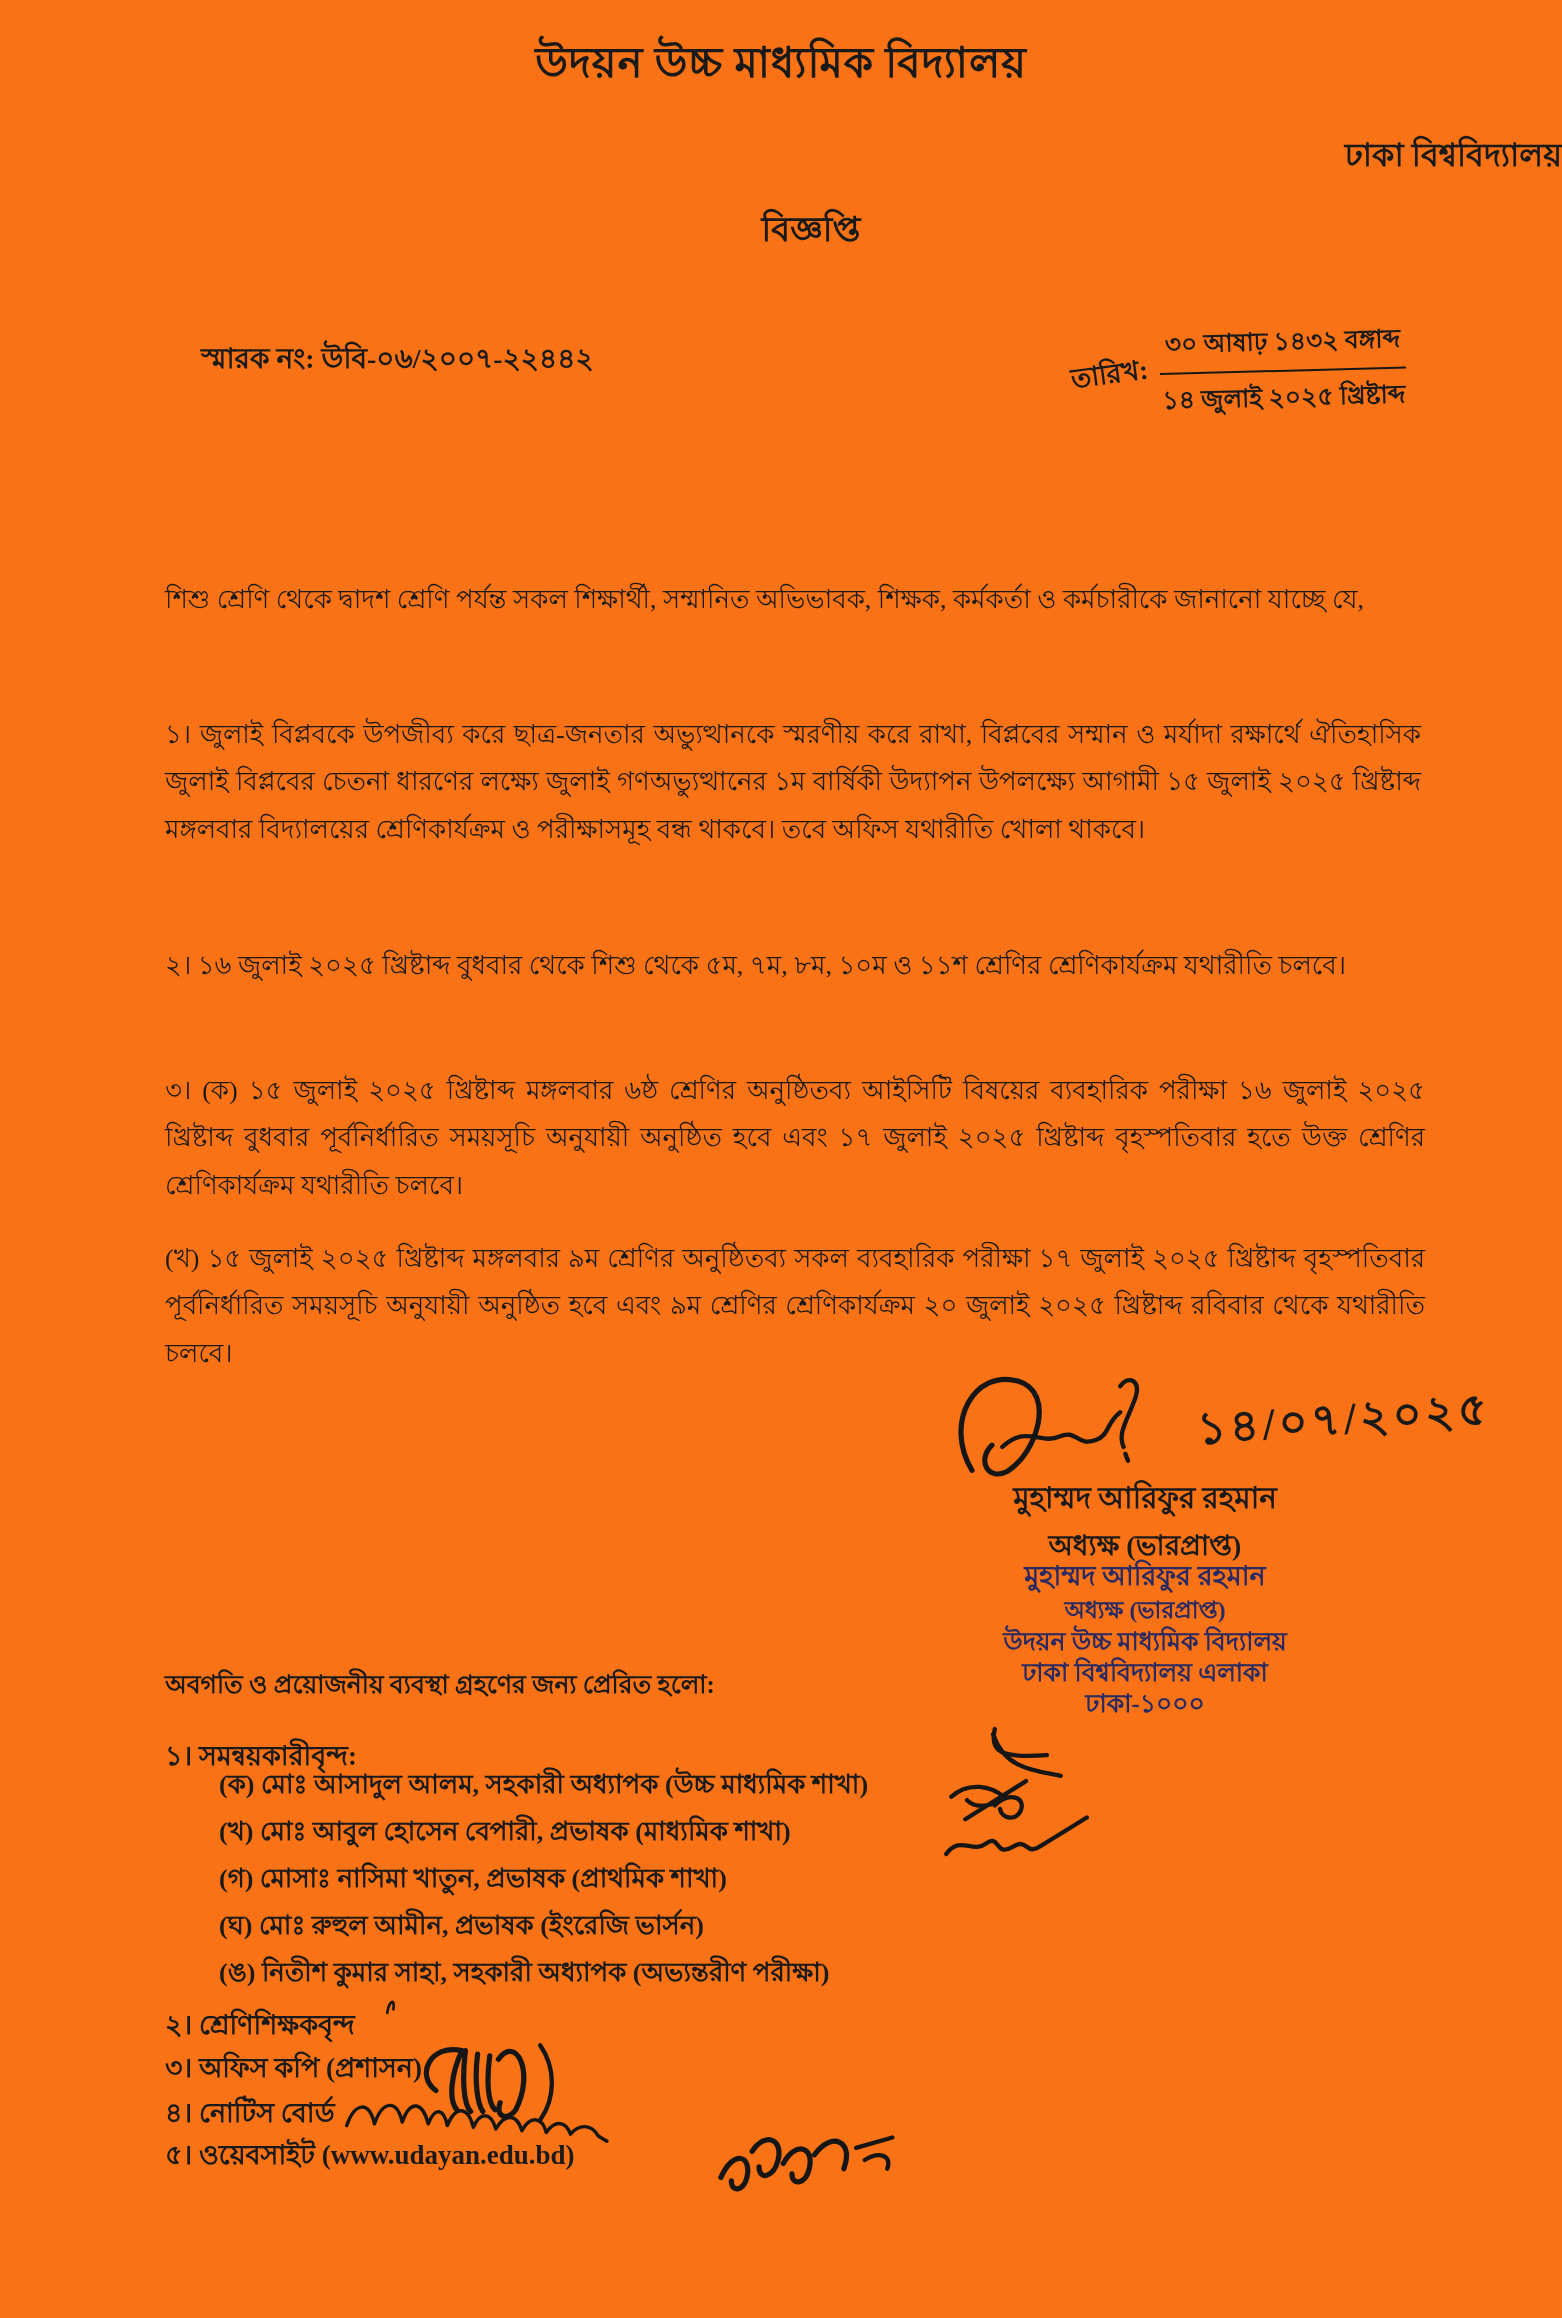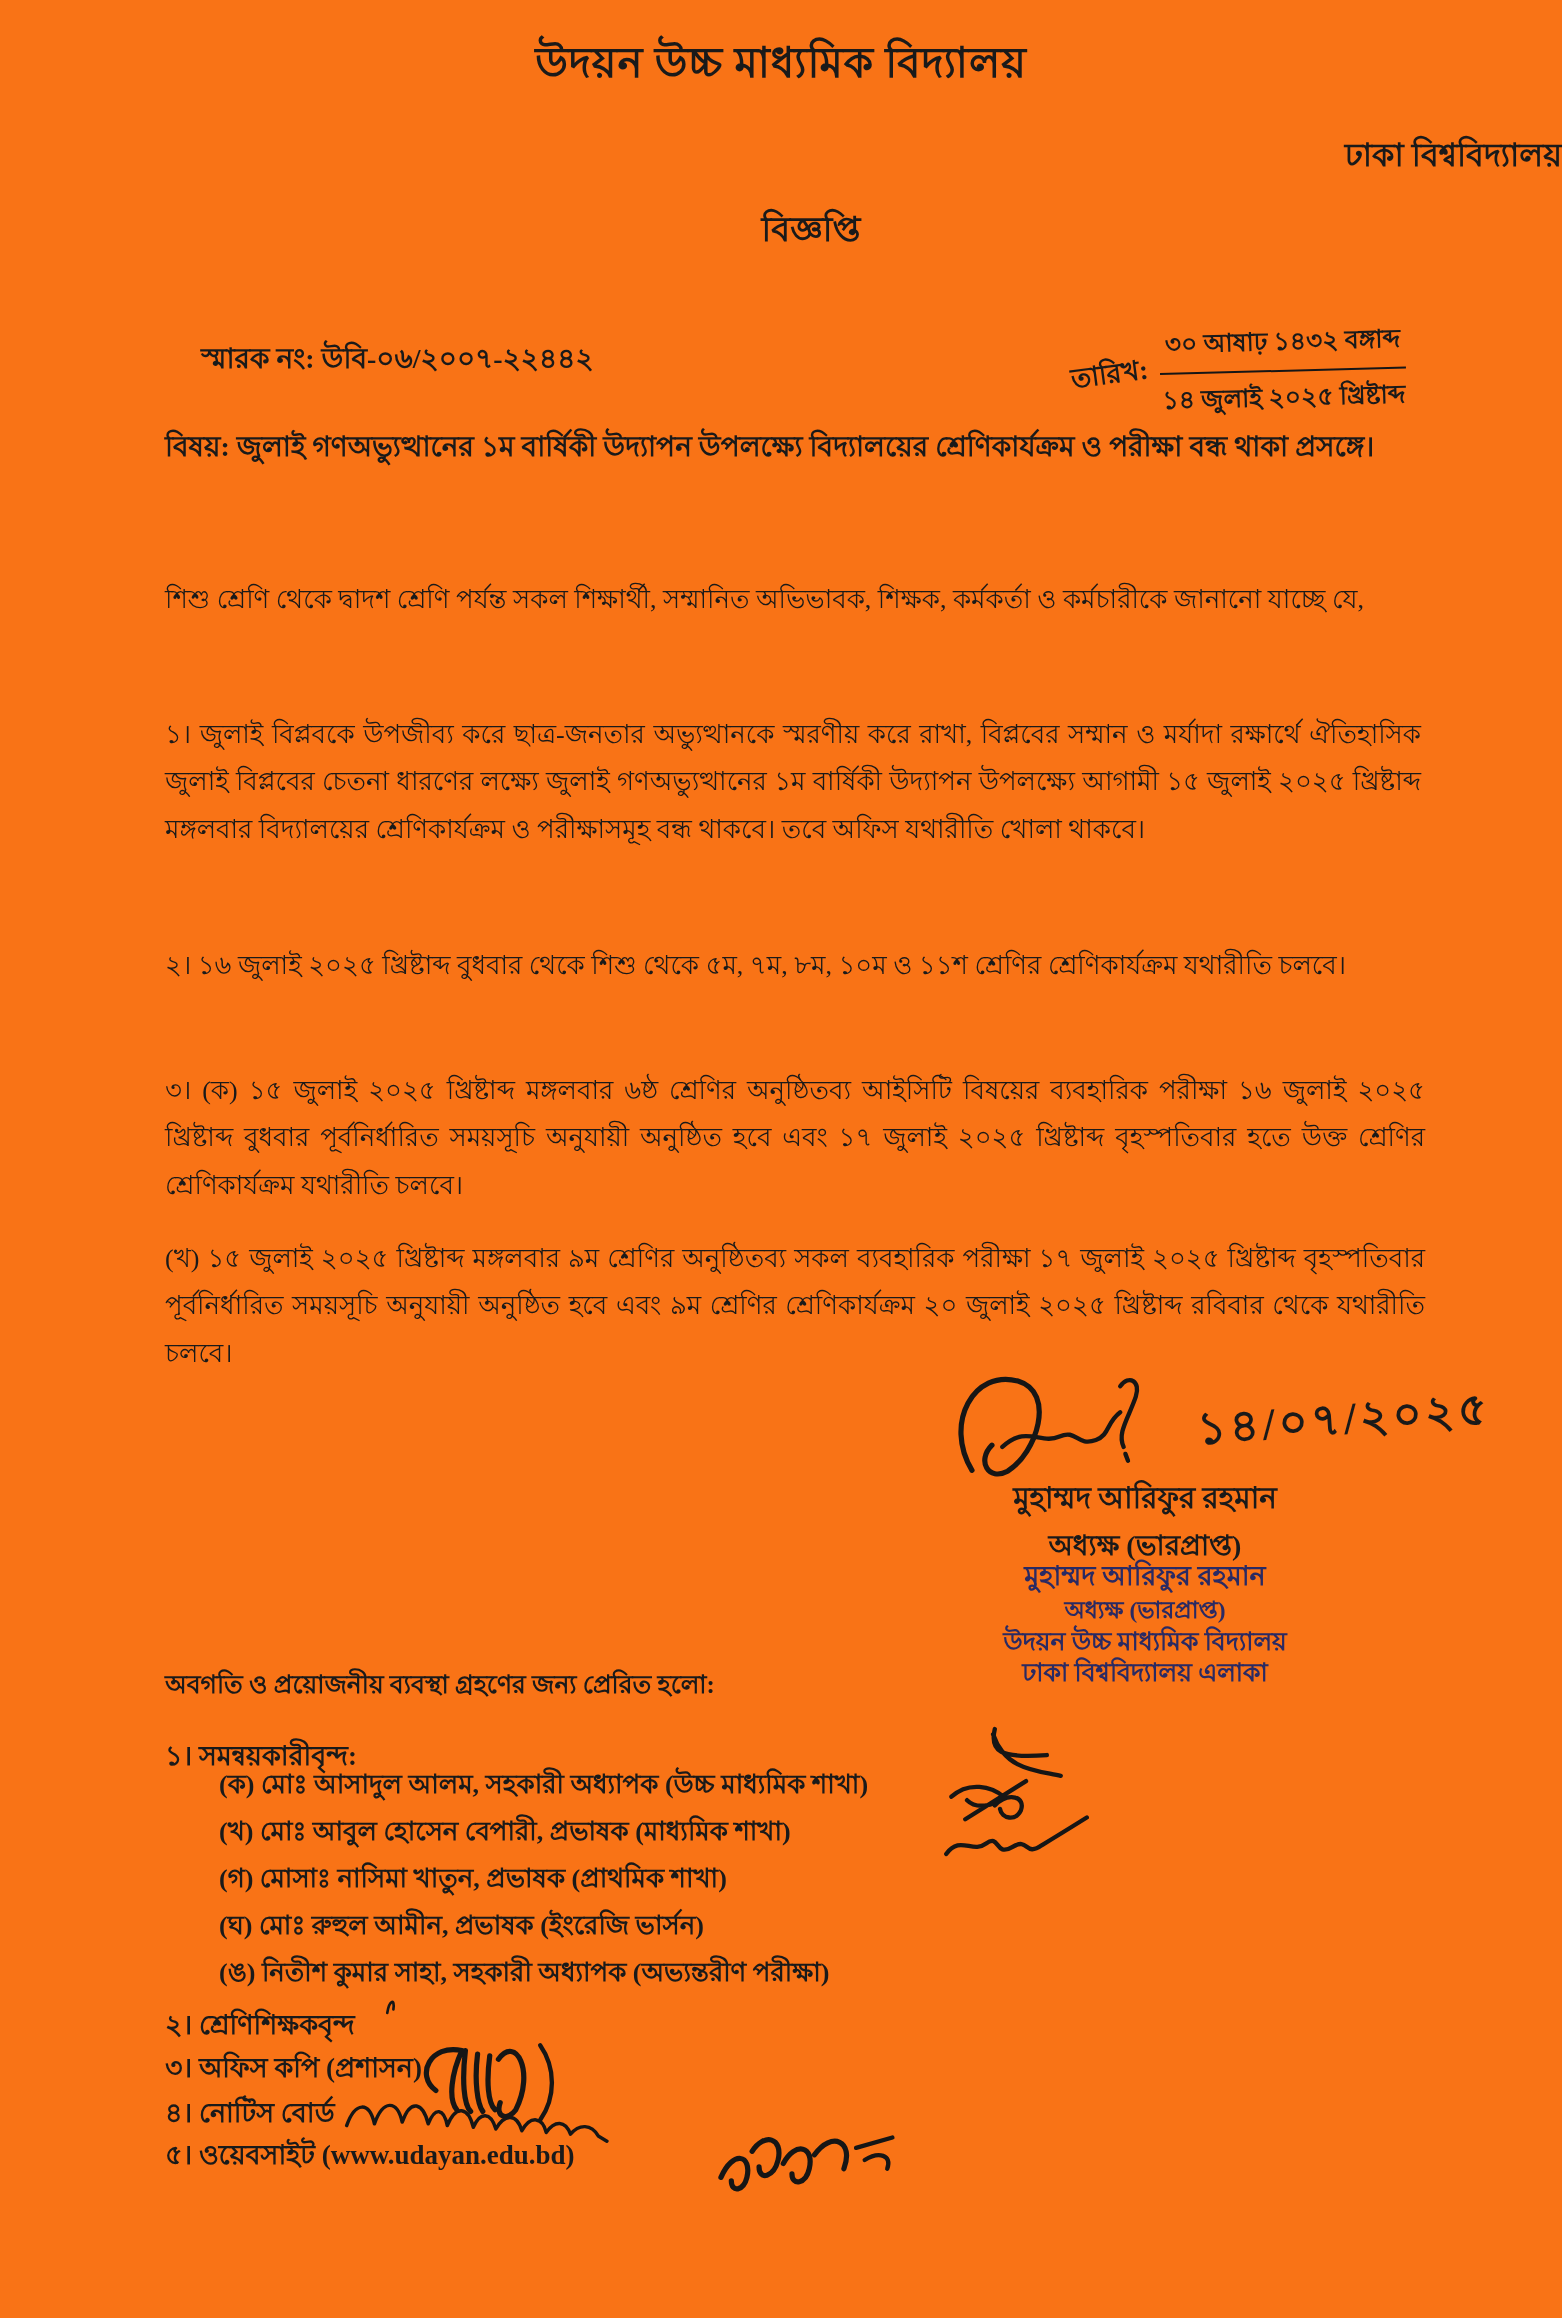--- a/index.html
+++ b/index.html
@@ -62,21 +62,20 @@
   <div class="abs memo-number">স্মারক নং: উবি-০৬/২০০৭-২২৪৪২</div>
 
   <div class="abs date-block">
     <span class="date-label">তারিখ:</span>
     <span class="date-lines">
       <span class="date-top">৩০ আষাঢ় ১৪৩২ বঙ্গাব্দ</span>
       <span class="date-bottom">১৪ জুলাই ২০২৫ খ্রিষ্টাব্দ</span>
     </span>
   </div>
 
-  <div class="abs subject-line">বিষয়: জুলাই গণঅভ্যুত্থানের ১ম বার্ষিকী উদ্যাপন উপলক্ষ্যে বিদ্যালয়ের শ্রেণিকার্যক্রম ও পরীক্ষা বন্ধ থাকা প্রসঙ্গে।</div>
   <div class="abs para intro">শিশু শ্রেণি থেকে দ্বাদশ শ্রেণি পর্যন্ত সকল শিক্ষার্থী, সম্মানিত অভিভাবক, শিক্ষক, কর্মকর্তা ও কর্মচারীকে জানানো যাচ্ছে যে,</div>
 
   <div class="abs para item1">১। জুলাই বিপ্লবকে উপজীব্য করে ছাত্র-জনতার অভ্যুত্থানকে স্মরণীয় করে রাখা, বিপ্লবের সম্মান ও মর্যাদা রক্ষার্থে ঐতিহাসিক জুলাই বিপ্লবের চেতনা ধারণের লক্ষ্যে জুলাই গণঅভ্যুত্থানের ১ম বার্ষিকী উদ্যাপন উপলক্ষ্যে আগামী ১৫ জুলাই ২০২৫ খ্রিষ্টাব্দ মঙ্গলবার বিদ্যালয়ের শ্রেণিকার্যক্রম ও পরীক্ষাসমূহ বন্ধ থাকবে। তবে অফিস যথারীতি খোলা থাকবে।</div>
   <div class="abs para item2">২। ১৬ জুলাই ২০২৫ খ্রিষ্টাব্দ বুধবার থেকে শিশু থেকে ৫ম, ৭ম, ৮ম, ১০ম ও ১১শ শ্রেণির শ্রেণিকার্যক্রম যথারীতি চলবে।</div>
   <div class="abs para item3a">৩। (ক) ১৫ জুলাই ২০২৫ খ্রিষ্টাব্দ মঙ্গলবার ৬ষ্ঠ শ্রেণির অনুষ্ঠিতব্য আইসিটি বিষয়ের ব্যবহারিক পরীক্ষা ১৬ জুলাই ২০২৫ খ্রিষ্টাব্দ বুধবার পূর্বনির্ধারিত সময়সূচি অনুযায়ী অনুষ্ঠিত হবে এবং ১৭ জুলাই ২০২৫ খ্রিষ্টাব্দ বৃহস্পতিবার হতে উক্ত শ্রেণির শ্রেণিকার্যক্রম যথারীতি চলবে।</div>
   <div class="abs para item3b">(খ) ১৫ জুলাই ২০২৫ খ্রিষ্টাব্দ মঙ্গলবার ৯ম শ্রেণির অনুষ্ঠিতব্য সকল ব্যবহারিক পরীক্ষা ১৭ জুলাই ২০২৫ খ্রিষ্টাব্দ বৃহস্পতিবার পূর্বনির্ধারিত সময়সূচি অনুযায়ী অনুষ্ঠিত হবে এবং ৯ম শ্রেণির শ্রেণিকার্যক্রম ২০ জুলাই ২০২৫ খ্রিষ্টাব্দ রবিবার থেকে যথারীতি চলবে।</div>
 
   <svg class="abs scribble" style="left:950px;top:1362px;" width="278" height="130" viewBox="0 0 320 150">
     <path stroke-width="6" d="M25,125 C-8,70 28,8 78,22 C122,35 100,105 66,126 C44,138 30,114 48,96"></path>
     <path stroke-width="5" d="M60,98 C88,72 104,96 126,86 C146,77 146,98 168,90 C184,84 180,70 196,58"></path>
@@ -85,20 +84,21 @@
   <div class="abs hand-date">১৪/০৭/২০২৫</div>
 
   <div class="abs signer-name">মুহাম্মদ আরিফুর রহমান</div>
   <div class="abs signer-designation">অধ্যক্ষ (ভারপ্রাপ্ত)</div>
 
   <div class="abs stamp-block" style="color: rgb(42, 42, 99);">
     <div class="stamp-line1">মুহাম্মদ আরিফুর রহমান</div>
     <div class="stamp-line2">অধ্যক্ষ (ভারপ্রাপ্ত)</div>
     <div class="stamp-line3">উদয়ন উচ্চ মাধ্যমিক বিদ্যালয়</div>
     <div class="stamp-line4">ঢাকা বিশ্ববিদ্যালয় এলাকা</div>
+    <div class="stamp-line5">ঢাকা-১০০০</div>
   </div>
 
   <div class="abs dist-heading">অবগতি ও প্রয়োজনীয় ব্যবস্থা গ্রহণের জন্য প্রেরিত হলো:</div>
   <div class="abs dist-item1">১। সমন্বয়কারীবৃন্দ:</div>
 
   <div class="abs coordinators">
     <div class="coord-item">(ক) মোঃ আসাদুল আলম, সহকারী অধ্যাপক (উচ্চ মাধ্যমিক শাখা)</div>
     <div class="coord-item">(খ) মোঃ আবুল হোসেন বেপারী, প্রভাষক (মাধ্যমিক শাখা)</div>
     <div class="coord-item">(গ) মোসাঃ নাসিমা খাতুন, প্রভাষক (প্রাথমিক শাখা)</div>
     <div class="coord-item">(ঘ) মোঃ রুহুল আমীন, প্রভাষক (ইংরেজি ভার্সন)</div>

